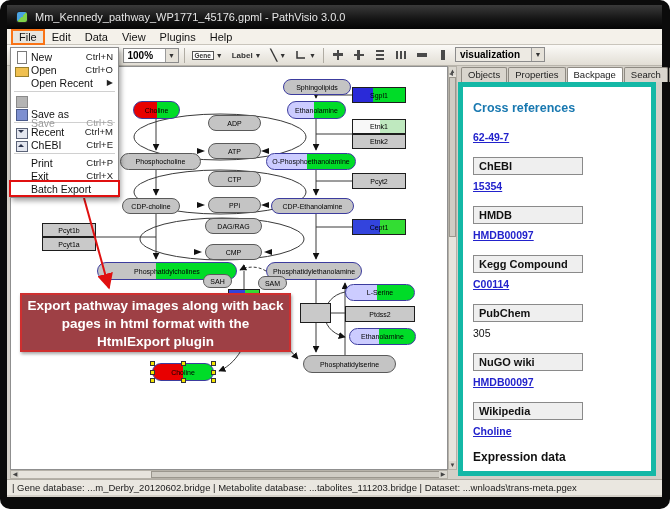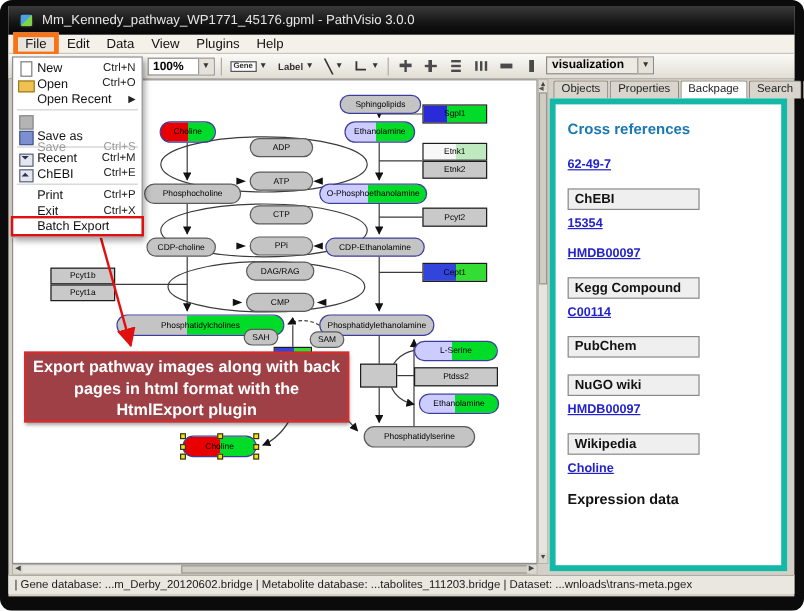--- a/index.html
+++ b/index.html
@@ -11,21 +11,21 @@
   .titlebar { position:absolute; left:7px; top:5px; right:8px; height:24px;
     background:linear-gradient(#3a3a3a,#141414 60%,#050505); display:flex; align-items:center; padding-left:9px; }
   .app-icon { width:12px; height:12px; border-radius:3px; margin-right:7px;
     background:linear-gradient(135deg,#4aa3e0 0 50%,#7fd34a 50%); border:1px solid #222; }
   .title-text { color:#e6e6e6; font-size:11px; white-space:nowrap; }
 
   
   .menubar { position:absolute; left:7px; top:29px; right:8px; height:16px; background:#f4f1ea;
     border-bottom:1px solid #c9c5bc; display:flex; align-items:center; font-size:11px; padding-left:4px; }
   .menu-item { padding:1px 7px; color:#111; }
-  .menu-item.open { border:4px solid #f97316; background:#e8e5de; padding:0 6px; }
+  .menu-item.open { border:2px solid #f97316; background:#e8e5de; padding:0 6px; }
 
   
   .toolbar { position:absolute; left:7px; top:45px; right:8px; height:21px;
     background:linear-gradient(#fbfaf7,#e2ded5); border-bottom:1px solid #b9b5ac;
     display:flex; align-items:center; gap:5px; padding-left:83px; font-size:10px;font-weight:bold; }
   .tb-label { font-size:9px; color:#222; }
   .combo { background:#fff; border:1px solid #8b8b8b; height:15px; display:flex; align-items:center;
     font-size:10px; padding-left:4px; position:relative; }
   .combo .arrow-btn { margin-left:auto; width:13px; height:13px; background:#e6e2d9; border-left:1px solid #9a9a9a;
     display:flex; align-items:center; justify-content:center; font-size:7px; color:#333; }
@@ -456,23 +456,23 @@
         <span class="tab">Properties</span>
         <span class="tab active">Backpage</span>
         <span class="tab">Search</span>
         <span class="tab">Legend</span>
       </div>
     <div class="panel-body">
       <div class="bp-header">Cross references</div>
       <div>
           <div class="bp-section"><span class="bp-value link">62-49-7</span></div>
           <div class="bp-section"><div class="bp-name">ChEBI</div><span class="bp-value link">15354</span></div>
-          <div class="bp-section"><span class="bp-value link">HMDB00097</span></div>
+          <div class="bp-section"><div class="bp-name">HMDB</div><span class="bp-value link">HMDB00097</span></div>
           <div class="bp-section"><div class="bp-name">Kegg Compound</div><span class="bp-value link">C00114</span></div>
-          <div class="bp-section"><div class="bp-name">PubChem</div></div>
+          <div class="bp-section"><div class="bp-name">PubChem</div><span class="bp-value">305</span></div>
           <div class="bp-section"><div class="bp-name">NuGO wiki</div><span class="bp-value link">HMDB00097</span></div>
           <div class="bp-section"><div class="bp-name">Wikipedia</div><span class="bp-value link">Choline</span></div>
         </div>
       <div class="bp-footer">Expression data</div>
     </div>
   </div>
 
   <div class="statusbar">
     <span>| Gene database: ...m_Derby_20120602.bridge | Metabolite database: ...tabolites_111203.bridge | Dataset: ...wnloads\trans-meta.pgex</span>
   </div>

